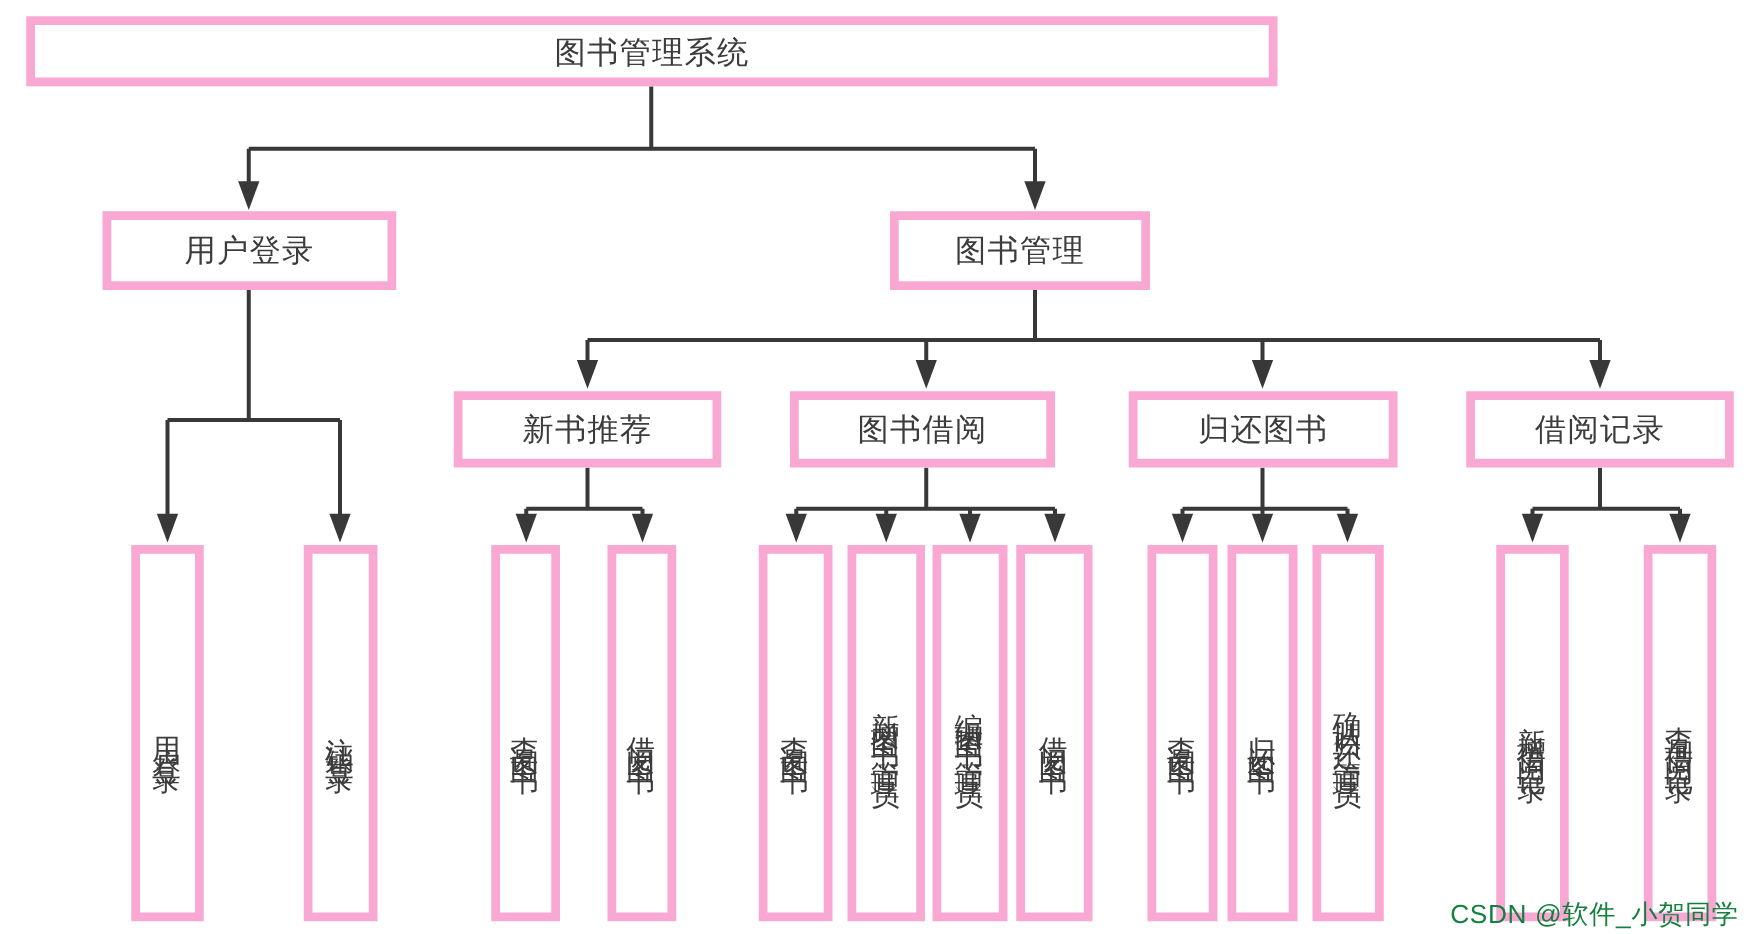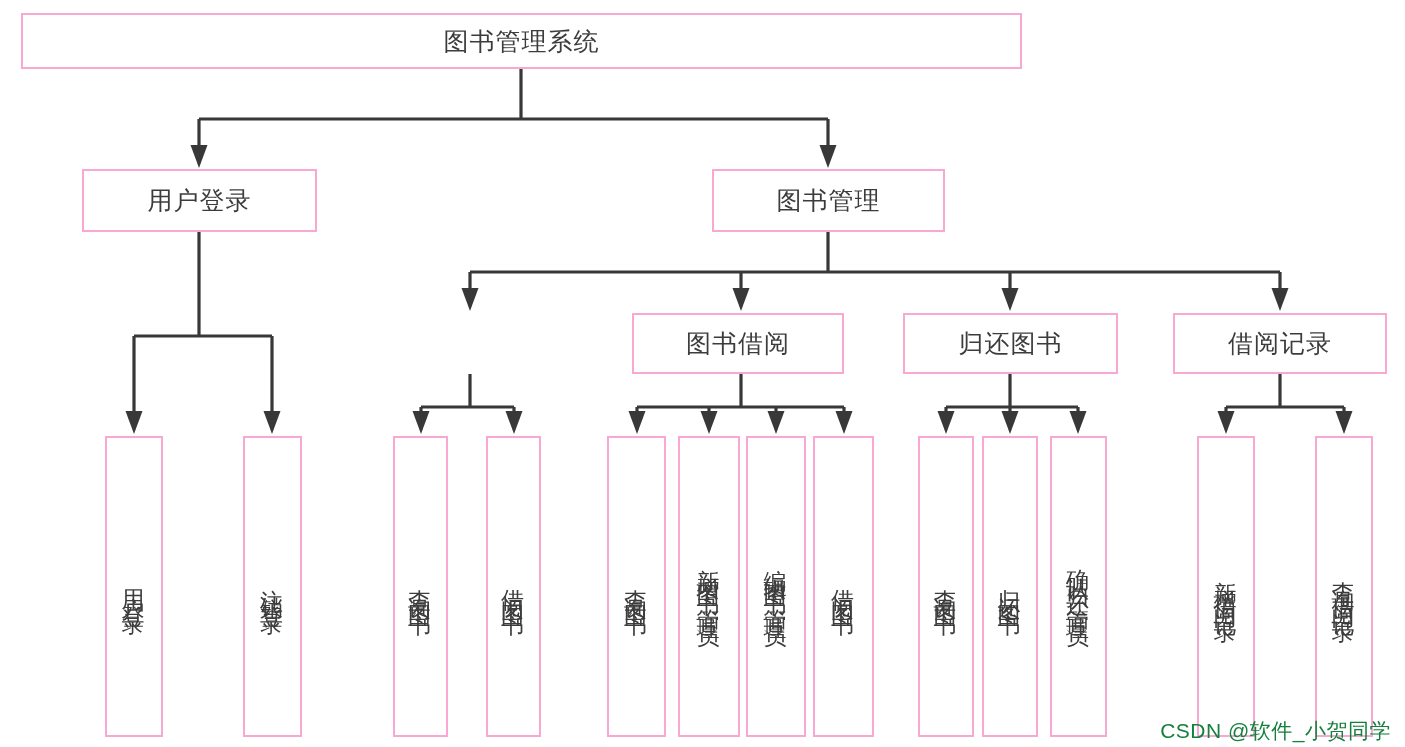--- a/index.html
+++ b/index.html
@@ -8,21 +8,21 @@
     width:1405px; height:747px;
     background:#ffffff;
     font-family:"Liberation Sans", sans-serif;
     overflow:hidden;
   }
   svg.connectors { position:absolute; left:0; top:0; z-index:0; }
   .node {
     position:absolute;
     box-sizing:border-box;
     background:#ffffff;
-    border:2px solid #f9a8d4;
+    border:7px solid #f9a8d4;
     display:flex;
     align-items:center;
     justify-content:center;
     color:#3c3c3c;
     font-size:25px;
     letter-spacing:1px;
     z-index:1;
     white-space:nowrap;
   }
   .leaf {
@@ -80,24 +80,27 @@
     </g>
   </svg>
 
   <div class="node" style="left:21px; top:13px; width:1001px; height:56px;">
     <span>图书管理系统</span>
   </div>
 
   <div class="node" style="left:82px; top:169px; width:235px; height:63px;">
     <span>用户登录</span>
   </div>
-  <div class="node" style="left:712px; top:169px; width:233px; height:63px;">
+  <div class="node" style="left:712px; top:169px; width:208px; height:63px;">
     <span>图书管理</span>
   </div>
 
+  <div class="node" style="left:363px; top:313px; width:214px; height:61px;">
+    <span>新书推荐</span>
+  </div>
   <div class="node" style="left:632px; top:313px; width:212px; height:61px;">
     <span>图书借阅</span>
   </div>
   <div class="node" style="left:903px; top:313px; width:215px; height:61px;">
     <span>归还图书</span>
   </div>
   <div class="node" style="left:1173px; top:313px; width:214px; height:61px;">
     <span>借阅记录</span>
   </div>
 

